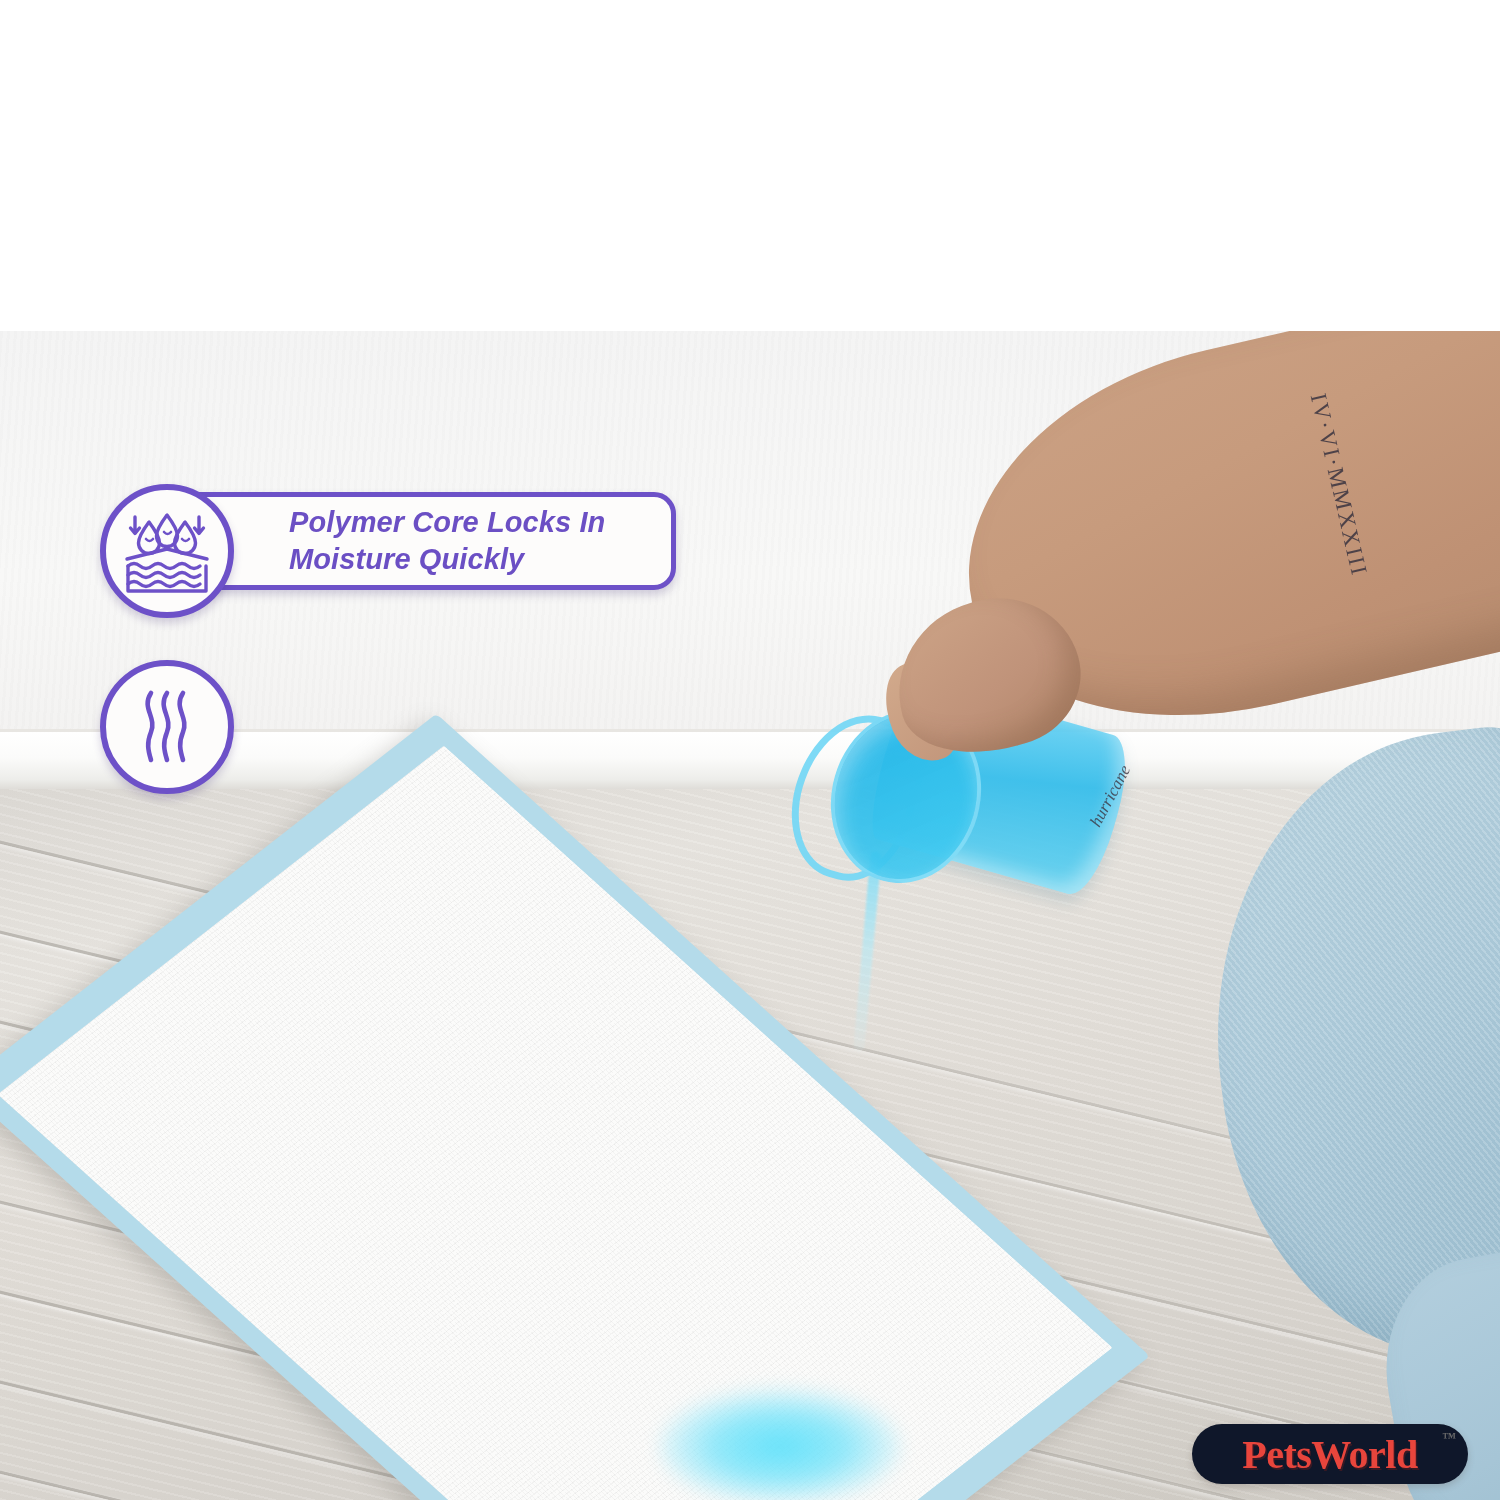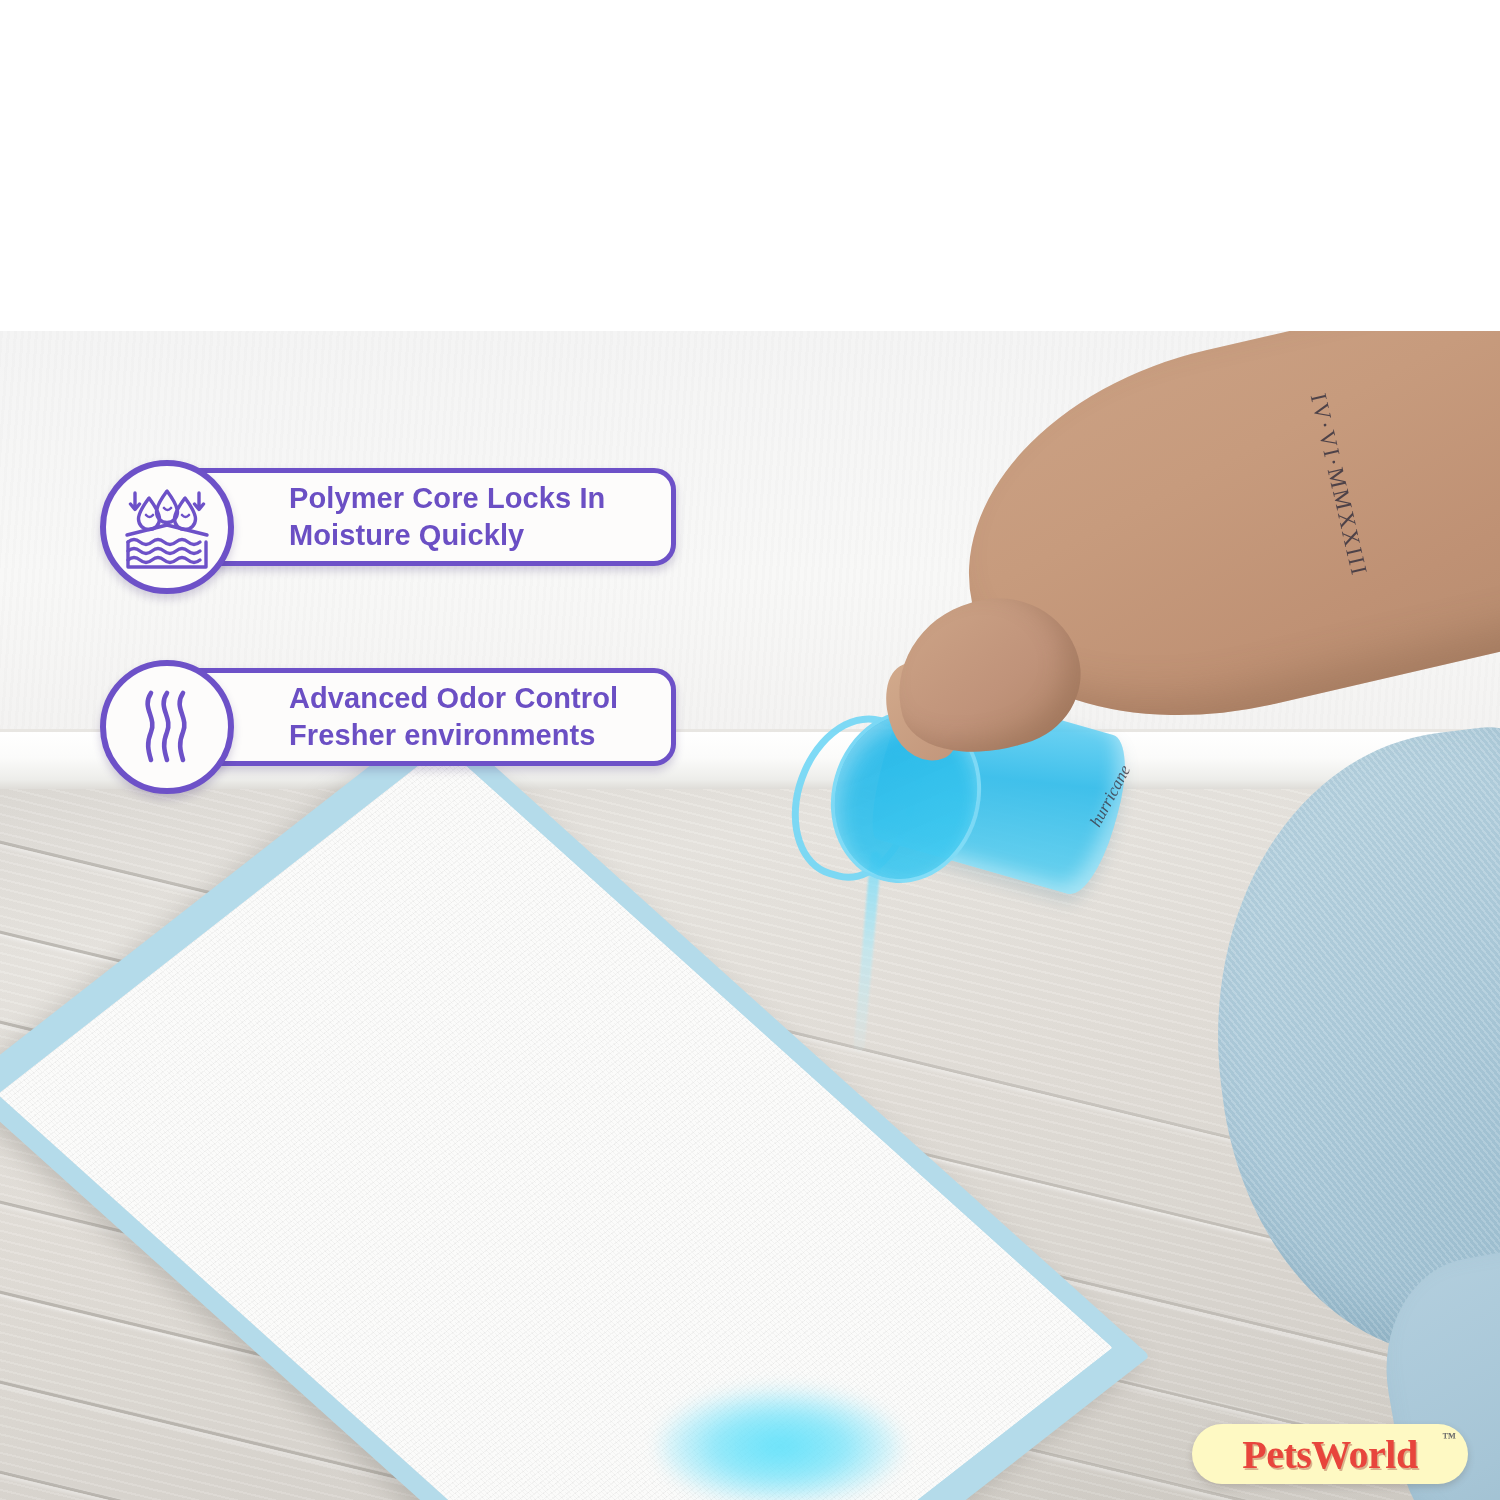--- a/index.html
+++ b/index.html
@@ -233,21 +233,21 @@
   .jeans-cuff {
     position:absolute; left:1392px; top:920px; width:260px; height:300px;
     background:linear-gradient(160deg,#b3cfde,#a6c5d6 60%,#9bbccd);
     border-radius:38% 18% 16% 34% / 40% 18% 18% 38%;
     transform:rotate(-10deg);
     box-shadow:inset -14px -16px 30px rgba(110,145,165,.30);
   }
 
   
   .badge { position:absolute; height:114px; }
-  .badge.b1 { left:100px; top:460px;  width:576px; }
+  .badge.b1 { left:100px; top:484px;  width:576px;font-style:italic; }
   .badge.b2 { left:100px; top:660px;  width:576px; }
 
   .badge-pill {
     position:absolute; left:62px; top:8px; right:0; height:98px;
     background:#fdfcfb; border:5px solid #6D51C8; border-radius:22px;
     box-shadow:0 5px 9px rgba(70,50,120,.22);
     display:flex; align-items:center;
   }
   .badge-text {
     margin-left:122px; color:#6B4FC4; font-size:29px; font-weight:bold;
@@ -257,21 +257,21 @@
     position:absolute; left:0; top:0; width:134px; height:134px;
     background:#fdfcfb; border:6px solid #6D51C8; border-radius:50%;
     box-shadow:0 5px 9px rgba(70,50,120,.22);
     z-index:2;
   }
   .badge-circle svg { position:absolute; left:50%; top:50%; transform:translate(-50%,-50%); }
 
   
   .logo {
     position:absolute; left:1192px; top:1424px; width:276px; height:60px;
-    background:#fef9c3; border-radius:30px;
+    background:#0f172a; border-radius:30px;
     box-shadow:0 3px 7px rgba(80,70,60,.22);
     display:flex; align-items:center; justify-content:center;
   }
   .logo-text {
     font-family:"Liberation Serif","DejaVu Serif",serif;
     font-size:40px; font-weight:bold; color:#E8453C; letter-spacing:-.5px;
     text-shadow:1.5px 1.5px 0 rgba(140,30,25,.32);
   }
   .logo-tm {
     position:absolute; right:12px; top:6px;
@@ -350,26 +350,20 @@
 
         <path d="M9 63 q6 -5 12 0 t12 0 t12 0 t12 0 t12 0 t12 0"></path>
         <path d="M9 72 q6 -5 12 0 t12 0 t12 0 t12 0 t12 0 t12 0"></path>
         <path d="M9 81 q6 -5 12 0 t12 0 t12 0 t12 0 t12 0 t12 0"></path>
         <path d="M9 63 V88 H87 V63"></path>
       </svg>
     </div>
   </div>
 
   <div class="badge b2">
-    <div class="badge-pill">
-      <div class="badge-text">
-        <div>Advanced Odor Control</div>
-        <div>Fresher environments</div>
-      </div>
-    </div>
     <div class="badge-circle">
       <svg width="86" height="86" viewBox="0 0 86 86" fill="none" stroke="#6D51C8" stroke-width="4.6" stroke-linecap="round">
         <path d="M27 9 C17 24 33 33 27 48 C22.5 59 24 66 27 76"></path>
         <path d="M43 9 C33 24 49 33 43 48 C38.5 59 40 66 43 76"></path>
         <path d="M59 9 C49 24 65 33 59 48 C54.5 59 56 66 59 76"></path>
       </svg>
     </div>
   </div>
 
   <div class="logo">

